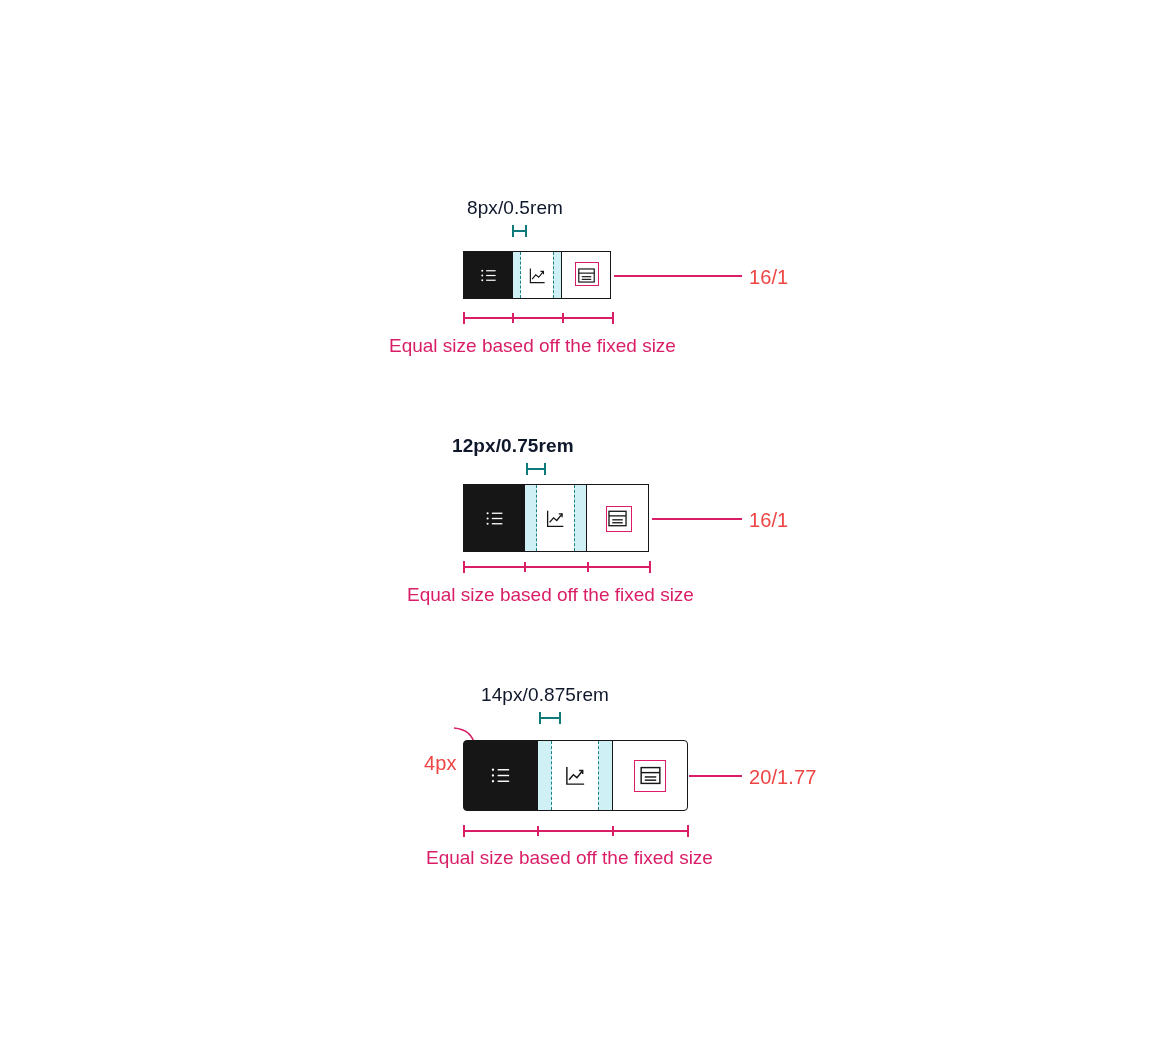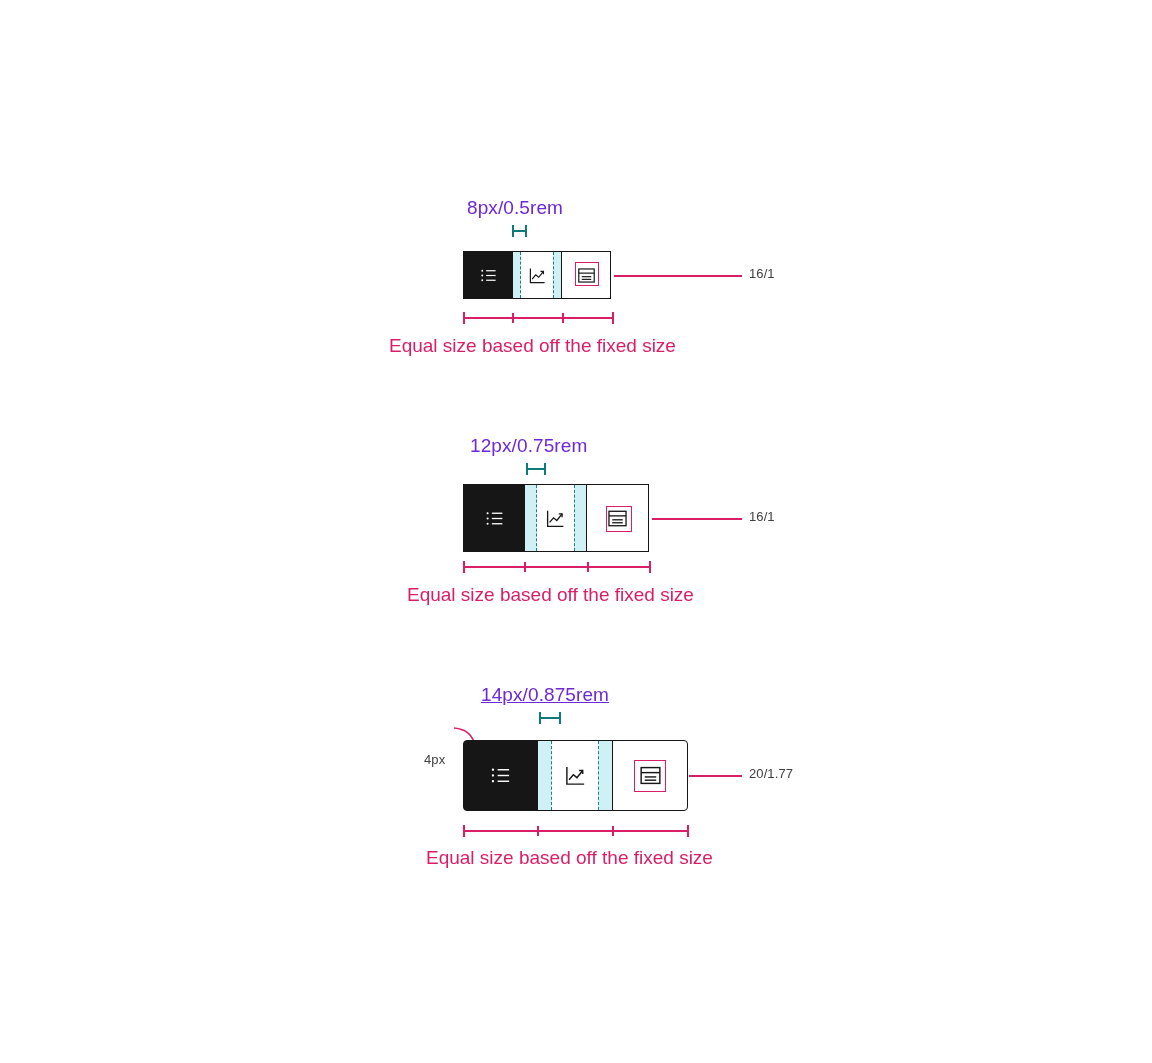--- a/index.html
+++ b/index.html
@@ -14,28 +14,28 @@
     font-family: "Liberation Sans", sans-serif;
     overflow: hidden;
   }
 
   .spec {
     position: absolute;
   }
 
   
   .label-teal {
-    color: #6d28d9;
+    color: #0f172a;
     font-size: 19px;
     white-space: nowrap;
     letter-spacing: 0.1px;
   }
   .label-pink {
-    color: #404040;
-    font-size: 13px;
+    color: #ef4444;
+    font-size: 20px;
     white-space: nowrap;
     letter-spacing: 0.1px;
   }
   .caption-pink {
     color: #d91e67;
     font-size: 19px;
     white-space: nowrap;
   }
 
   
@@ -219,21 +219,21 @@
     <div class="tick mid" style="left:49px;"></div>
     <div class="tick mid" style="left:99px;"></div>
     <div class="tick" style="right:0;"></div>
   </div>
 
   <div class="caption-pink" style="position:absolute; left:389px; top:335px;">Equal size based off the fixed size</div>
 </div>
 
 <div class="spec">
 
-  <div class="label-teal" style="position:absolute; left:470px; top:435px;">12px/0.75rem</div>
+  <div class="label-teal" style="position:absolute; left:452px; top:435px;font-weight:bold;">12px/0.75rem</div>
 
   <div class="measure-teal" style="left:526px; top:463px; width:20px;">
     <div class="line"></div>
     <div class="cap l"></div>
     <div class="cap r"></div>
   </div>
 
   <div class="group" style="left:463px; top:484px; height:68px;">
 
     <div class="cell selected" style="width:62px;">
@@ -287,21 +287,21 @@
     <div class="tick mid" style="left:61px;"></div>
     <div class="tick mid" style="left:124px;"></div>
     <div class="tick" style="right:0;"></div>
   </div>
 
   <div class="caption-pink" style="position:absolute; left:407px; top:584px;">Equal size based off the fixed size</div>
 </div>
 
 <div class="spec">
 
-  <div class="label-teal" style="position:absolute; left:481px; top:684px;text-decoration:underline;">14px/0.875rem</div>
+  <div class="label-teal" style="position:absolute; left:481px; top:684px;">14px/0.875rem</div>
 
   <div class="measure-teal" style="left:539px; top:712px; width:22px;">
     <div class="line"></div>
     <div class="cap l"></div>
     <div class="cap r"></div>
   </div>
 
   <div class="label-pink" style="position:absolute; left:424px; top:752px;">4px</div>
   <svg class="radius-arc" style="left:452px; top:726px;" width="26" height="22" viewBox="0 0 26 22">
     <path d="M2,2 C14,3 21,9 23,20" fill="none" stroke="#d91e67" stroke-width="1.6"></path>

